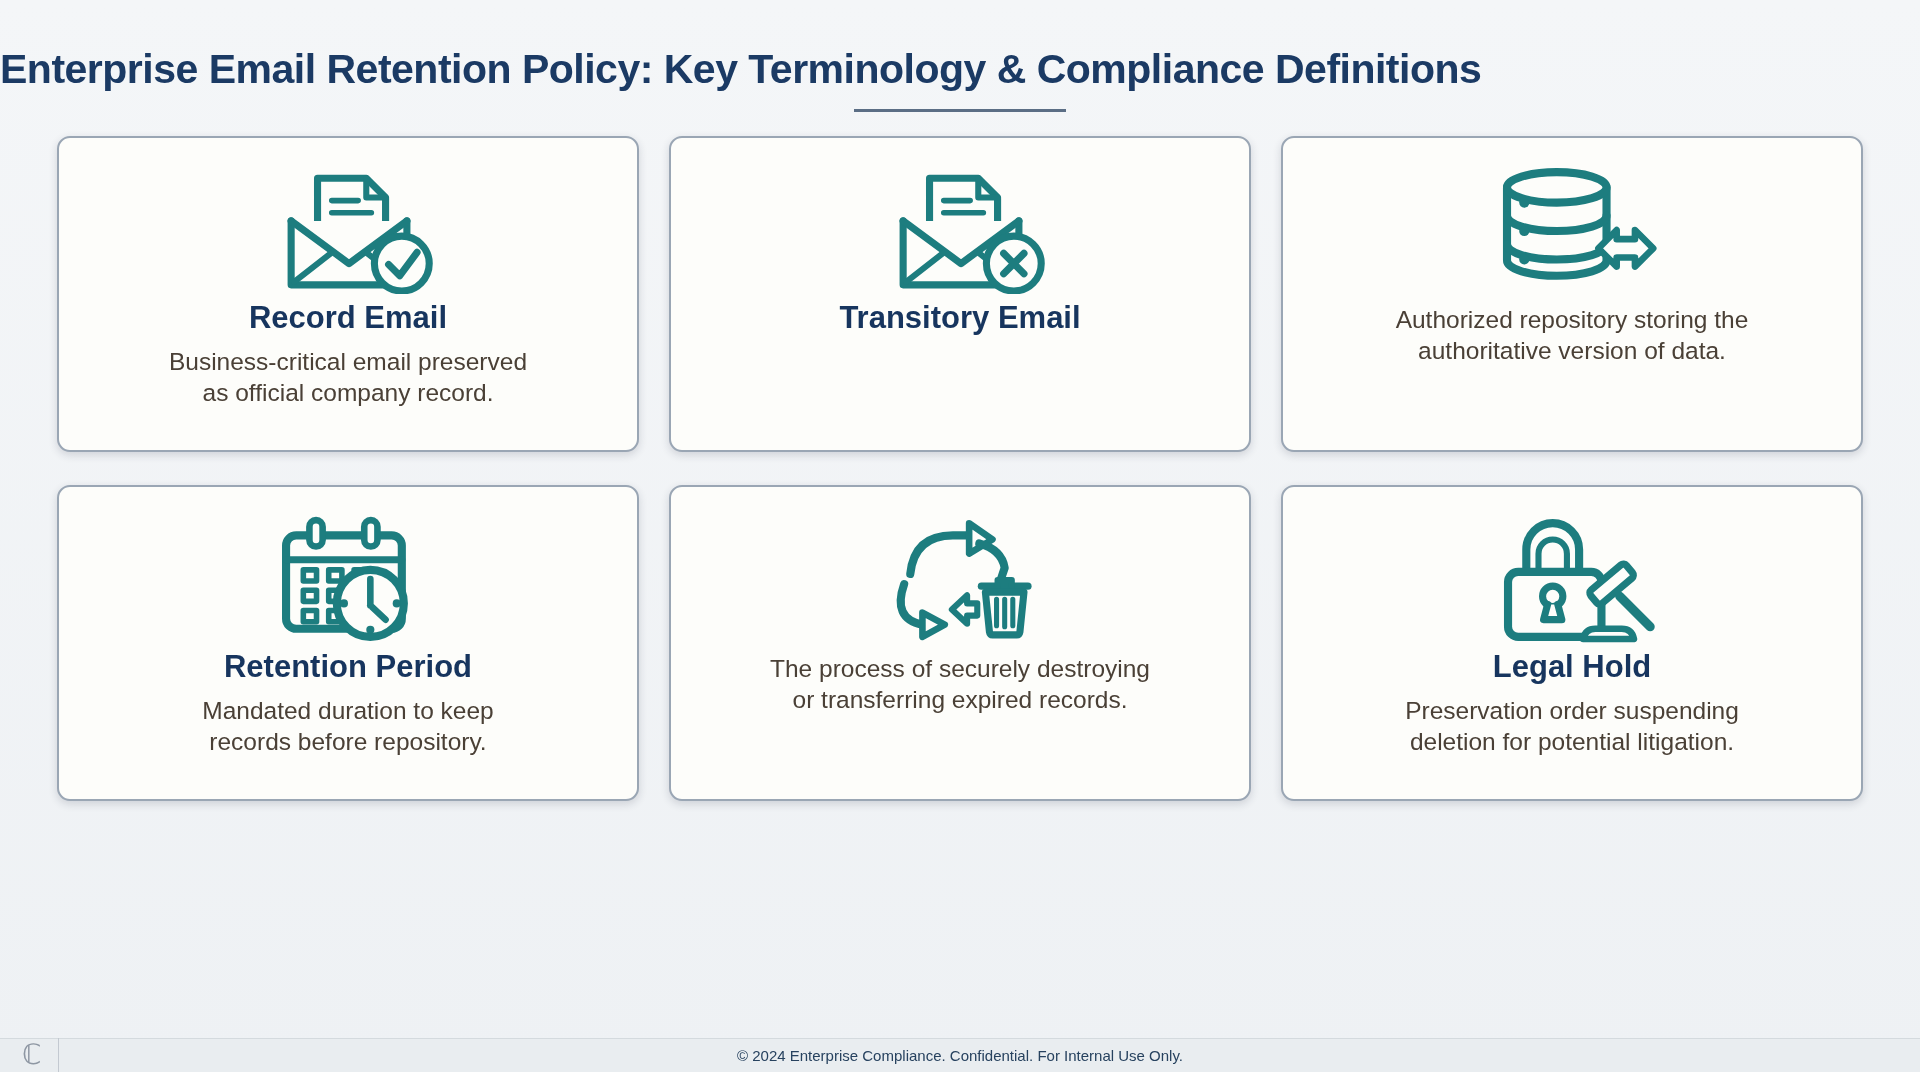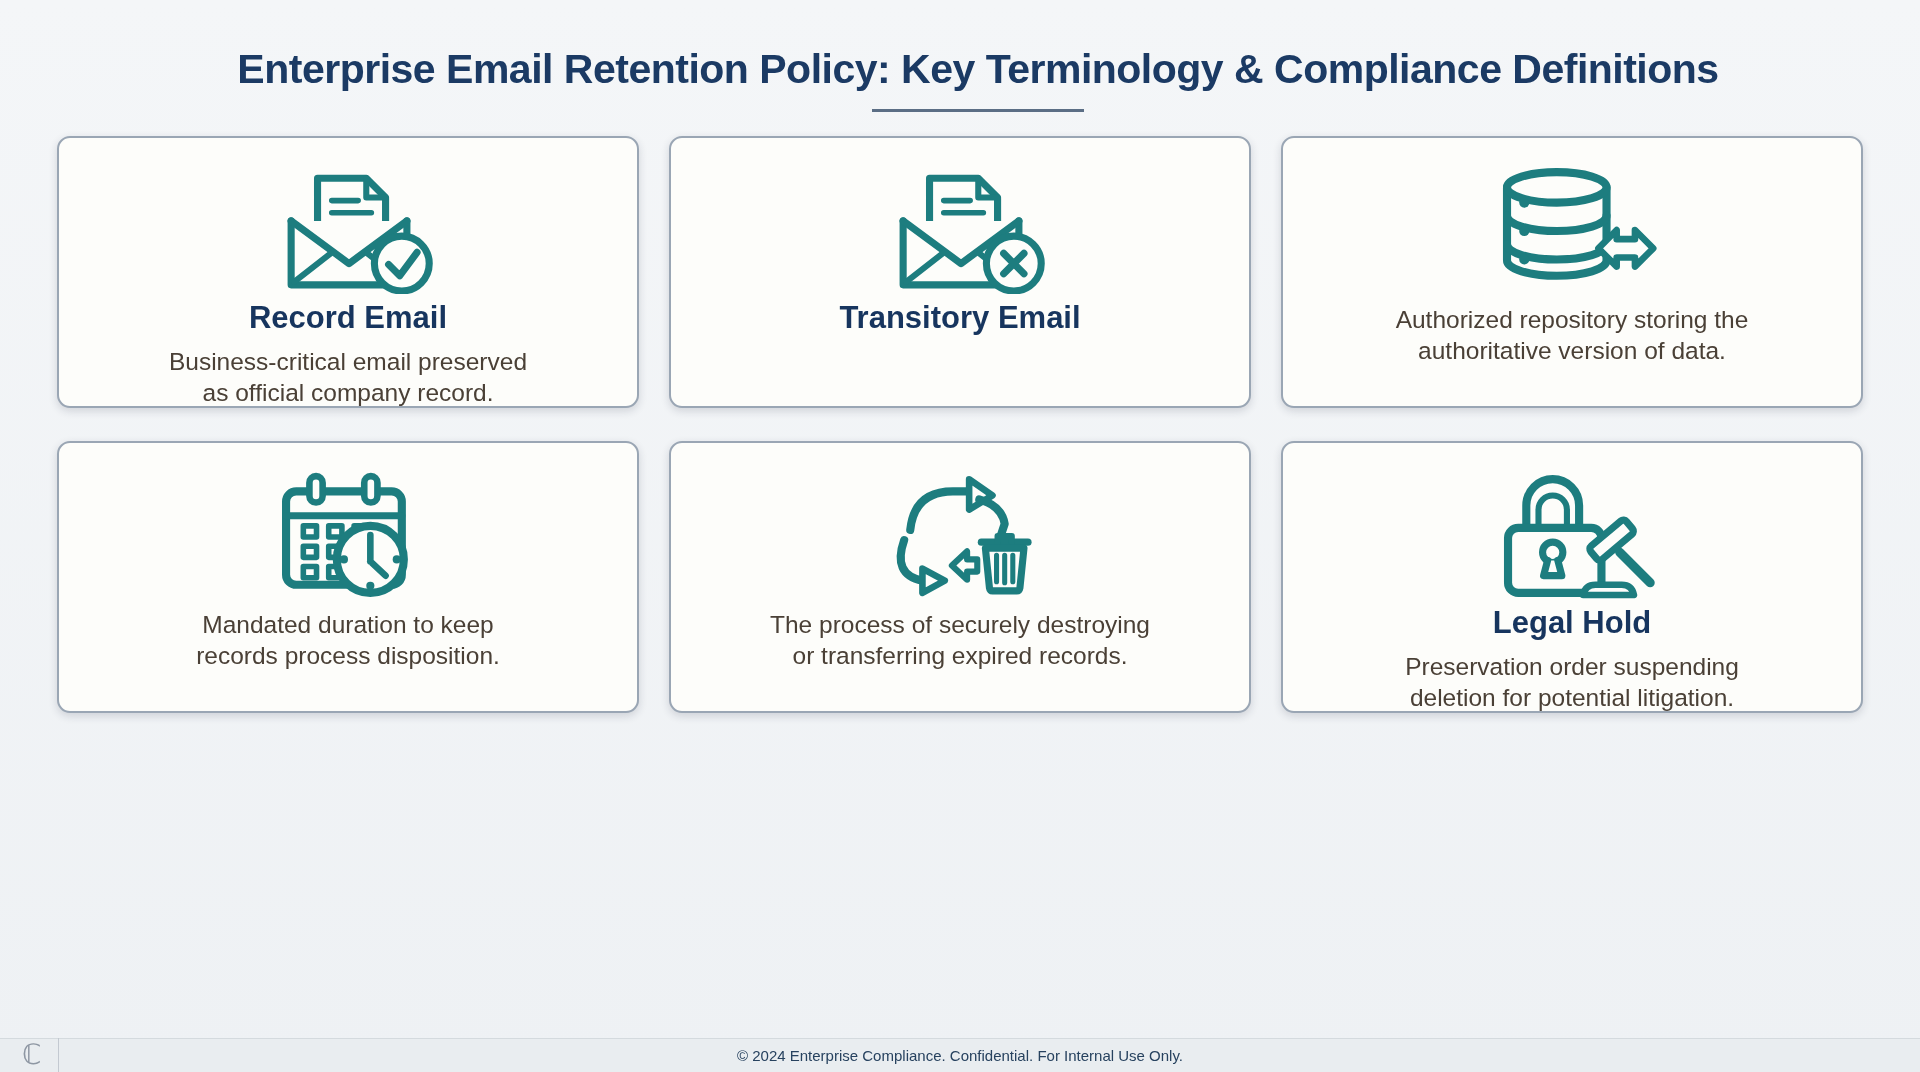--- a/index.html
+++ b/index.html
@@ -2,39 +2,39 @@
 <html><head>
 <meta charset="utf-8">
 <style>
   * { margin:0; padding:0; box-sizing:border-box; }
   html,body { width:1920px; height:1072px; overflow:hidden; }
   body {
     font-family:"Liberation Sans", sans-serif;
     background:linear-gradient(180deg,#f4f6f8 0%,#eef1f4 100%);
     position:relative;
   }
-  .header { padding-top:46px; text-align:center;padding-left:36px; }
+  .header { padding-top:46px; text-align:left; }
   .page-title {
     font-size:41px; font-weight:700; letter-spacing:-0.5px;
     color:#1b3a64;
   }
   .title-underline {
     width:212px; height:3px; background:#5b6e85; margin:16px auto 0;
   }
   .cards {
     margin:24px 57px 0;
     display:grid;
     grid-template-columns:repeat(3,1fr);
     gap:33px 30px;
   }
   .card {
     background:#fdfdfa;
     border:2px solid #9aa6b4;
     border-radius:13px;
-    height:272px;
+    height:316px;
     box-shadow:0 3px 8px rgba(30,40,60,.16);
     text-align:center;
     padding-top:24px;
   }
   .icon-wrap { height:132px; display:flex; align-items:center; justify-content:center; }
   .icon-wrap svg { display:block; }
   .card h2 {
     margin-top:6px;
     font-size:31px; font-weight:700; color:#17355e;
   }
@@ -137,22 +137,23 @@
           <rect x="41" y="98" width="13" height="11"></rect>
             <rect x="66" y="98" width="13" height="11"></rect>
         </g>
         <circle cx="107" cy="91" r="33" fill="#fdfdfa" stroke-width="8"></circle>
         <circle cx="81" cy="91" r="4" fill="#1d7d7f" stroke="none"></circle>
         <circle cx="133" cy="91" r="4" fill="#1d7d7f" stroke="none"></circle>
         <circle cx="107" cy="117" r="4" fill="#1d7d7f" stroke="none"></circle>
         <path d="M107 93 V67 M107 93 L122 107" stroke-width="6.5"></path>
       </svg>
     </div>
+    <h2>Retention Period</h2>
     <p>Mandated duration to keep
-records process disposition.</p>
+records before repository.</p>
   </div>
 
   <div class="card">
     <div class="icon-wrap">
       <svg width="176" height="132" viewBox="0 0 170 130" fill="none" stroke="#1d7d7f" stroke-linecap="round" stroke-linejoin="round">
         <path d="M36 62 Q40 24 78 24 L94 24" stroke-width="8"></path>
         <path d="M94 12 L117 28 L94 42 Z" fill="#fdfdfa" stroke-width="6.5"></path>
         <path d="M104 32 Q126 38 129 56 L125 68" stroke-width="8"></path>
         <path d="M30 72 Q18 106 48 112" stroke-width="8"></path>
         <path d="M48 100 L70 112 L48 124 Z" fill="#fdfdfa" stroke-width="6.5"></path>

